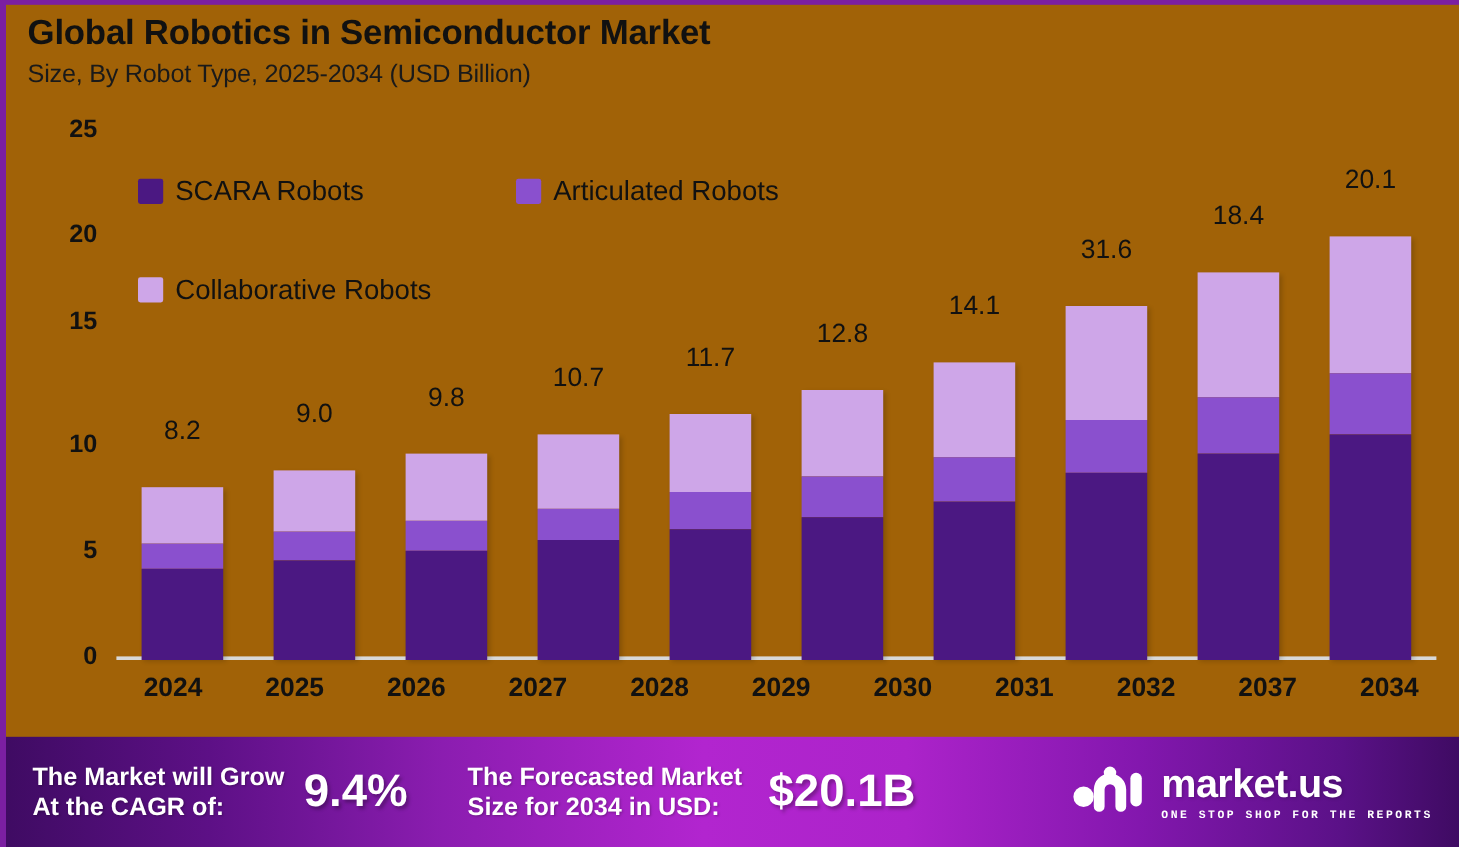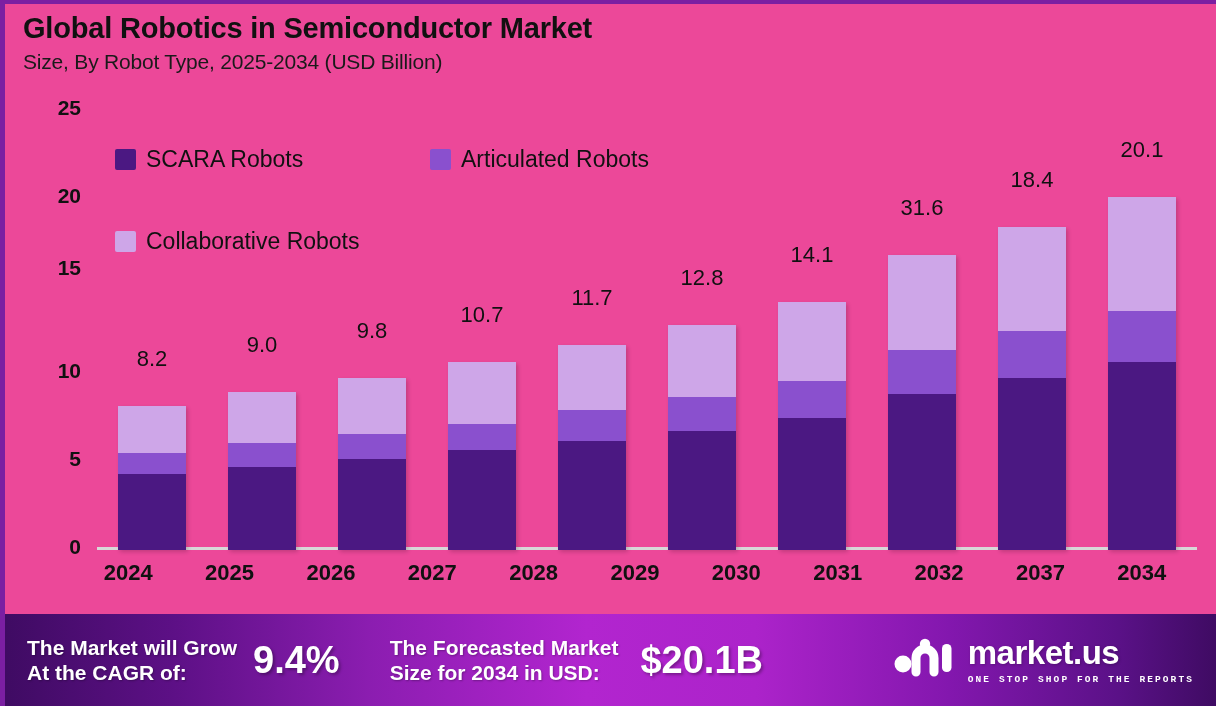--- a/index.html
+++ b/index.html
@@ -7,21 +7,21 @@
   body{
     width:1216px;height:706px;
     background:#ffffff;
     font-family:"Liberation Sans", sans-serif;
     overflow:hidden;
   }
   #page{
     position:relative;
     width:1216px;height:706px;
     box-sizing:border-box;
-    background:#ec4899;
+    background:#a16207;
     border-left:5px solid #7B1FA2;
     border-top:4px solid #7B1FA2;
     overflow:hidden;
   }
 
   
   .header{padding:8px 0 0 18px;}
   .chart-title{
     font-size:29px;font-weight:bold;color:#111111;
     letter-spacing:-0.2px;line-height:1.12;margin:0;
@@ -84,21 +84,21 @@
   }
   .bar-stack{
     width:68px;
     display:flex;flex-direction:column;
     box-shadow:2px 2px 4px rgba(0,0,0,0.18);
   }
   .seg{width:100%;}
 
   
   .x-labels{
-    position:absolute;left:80px;top:452px;
+    position:absolute;left:96px;top:452px;
     width:1100px;
     display:flex;
     gap:15px;
   }
   .x-tick{
     flex:1 1 0;text-align:center;
     font-size:22px;font-weight:bold;color:#111;
   }
 
   

